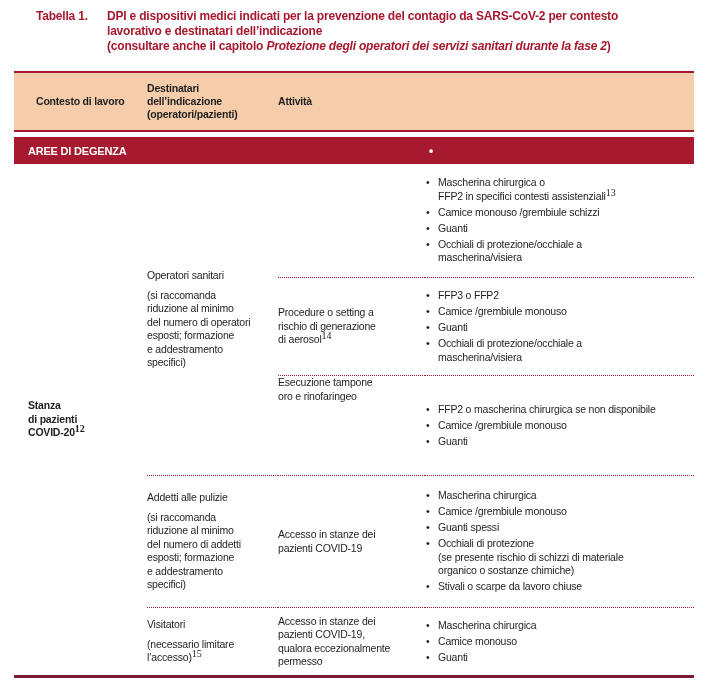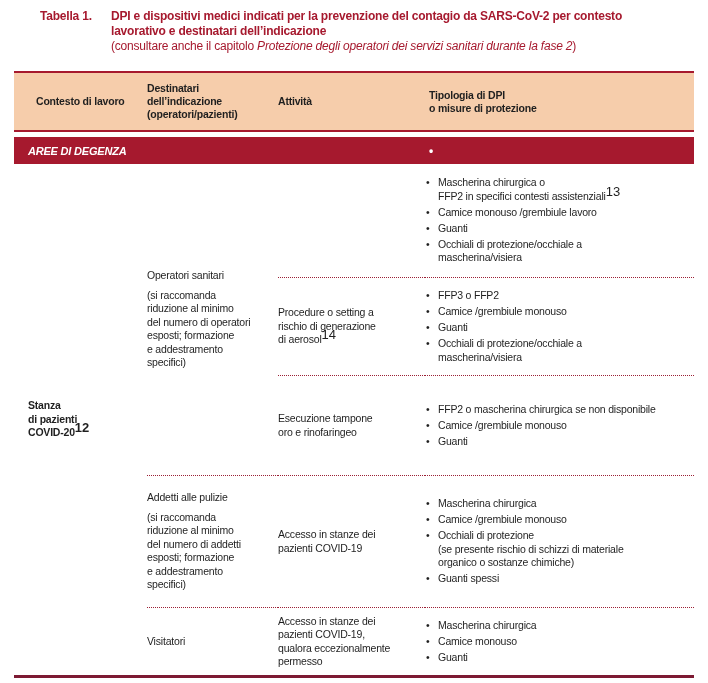--- a/index.html
+++ b/index.html
@@ -12,34 +12,34 @@
   *{margin:0;padding:0;box-sizing:border-box;}
   html,body{background:#fff;}
   body{
     width:708px;height:683px;overflow:hidden;
     font-family:"Liberation Sans","DejaVu Sans",sans-serif;
     color:var(--ink);
     letter-spacing:-0.2px;
   }
   .pre{white-space:pre-line;}
   sup{
-    font-size:13px;line-height:0;vertical-align:super;letter-spacing:0;
+    font-size:10px;line-height:0;vertical-align:super;letter-spacing:0;font-family:Liberation Serif, serif;
   }
 
   
   .title-block{
     display:flex;
-    padding:9px 12px 0 28px;
+    padding:9px 12px 0 36px;
     color:var(--red);
-    font-size:12px;line-height:15px;margin-left:12px;
+    font-size:12px;line-height:15px;
   }
   .title-label{width:71px;flex:0 0 71px;font-weight:bold;}
   .title-main{flex:1;}
   .title-text{font-weight:bold;}
-  .subtitle{font-weight:normal;}
+  .subtitle{font-weight:bold;}
   .subtitle .it{font-style:italic;}
 
   
   .tbl{margin:17px 14px 0 14px;}
   .grid-cols{
     display:grid;
     grid-template-columns:133px 131px 147px 1fr;
   }
 
   
@@ -56,39 +56,39 @@
 
   
   .band{
     margin-top:5px;
     background:var(--red);
     color:#fff;
     height:27px;
     align-items:center;
     font-weight:bold;font-size:11px;
   }
-  .band .b1{grid-column:1 / 4;padding-left:14px;font-style:italic;}
+  .band .b1{grid-column:1 / 4;padding-left:14px;}
   .band .b4{grid-column:4 / 5;padding-left:4px;font-size:12px;}
 
   
   .body{
     grid-template-rows:113px 98px 100px 132px 68px;
     border-bottom:3px solid var(--bottom);
     font-size:10.5px;line-height:13.5px;
   }
   .c{display:flex;flex-direction:column;justify-content:center;}
   .dot{border-top:1px dotted var(--dot);}
 
   .ctx{grid-area:1 / 1 / 6 / 2;padding-left:14px;font-weight:bold;}
   .dest-op{grid-area:1 / 2 / 4 / 3;}
   .act1{grid-area:1 / 3 / 2 / 4;}
   .dpi1{grid-area:1 / 4 / 2 / 5;}
   .act2{grid-area:2 / 3 / 3 / 4;}
   .dpi2{grid-area:2 / 4 / 3 / 5;}
-  .act3{grid-area:3 / 3 / 4 / 4;}
+  .act3{grid-area:3 / 3 / 4 / 4;justify-content:space-between;}
   .dpi3{grid-area:3 / 4 / 4 / 5;}
   .dest-add{grid-area:4 / 2 / 5 / 3;}
   .act4{grid-area:4 / 3 / 5 / 4;}
   .dpi4{grid-area:4 / 4 / 5 / 5;}
   .dest-vis{grid-area:5 / 2 / 6 / 3;}
   .act5{grid-area:5 / 3 / 6 / 4;}
   .dpi5{grid-area:5 / 4 / 6 / 5;}
 
   .para + .para{margin-top:6px;}
 
@@ -118,22 +118,20 @@
 </div>
 
 <div class="tbl">
 
   <div class="hdr grid-cols">
     <div class="h1 pre">Contesto di lavoro</div>
     <div class="h2 pre">Destinatari
 dell’indicazione
 (operatori/pazienti)</div>
     <div class="h3 pre">Attività</div>
-    <div class="h4 pre">Tipologia di DPI
-o misure di protezione</div>
   </div>
 
   <div class="band grid-cols">
     <div class="b1">AREE DI DEGENZA</div>
     <div class="b4">•</div>
   </div>
 
   <div class="body grid-cols">
 
     <div class="c ctx">
@@ -149,21 +147,21 @@
 del numero di operatori
 esposti; formazione
 e addestramento
 specifici)</div>
     </div>
 
     <div class="c dpi1">
       <ul class="dpi">
         <li><span class="pre">Mascherina chirurgica o
 FFP2 in specifici contesti assistenziali</span><sup>13</sup></li>
-        <li><span class="pre">Camice monouso /grembiule lavoro</span></li>
+        <li><span class="pre">Camice monouso /grembiule schizzi</span></li>
         <li><span class="pre">Guanti</span></li>
         <li><span class="pre">Occhiali di protezione/occhiale a
 mascherina/visiera</span></li>
       </ul>
     </div>
 
     <div class="c act2 dot">
       <div><span class="pre">Procedure o setting a
 rischio di generazione
 di aerosol</span><sup>14</sup></div>
@@ -200,29 +198,32 @@
 specifici)</div>
     </div>
     <div class="c act4 dot">
       <div class="pre">Accesso in stanze dei
 pazienti COVID-19</div>
     </div>
     <div class="c dpi4 dot">
       <ul class="dpi">
         <li><span class="pre">Mascherina chirurgica</span></li>
         <li><span class="pre">Camice /grembiule monouso</span></li>
+        <li><span class="pre">Guanti spessi</span></li>
         <li><span class="pre">Occhiali di protezione
 (se presente rischio di schizzi di materiale
 organico o sostanze chimiche)</span></li>
-        <li><span class="pre">Guanti spessi</span></li>
+        <li><span class="pre">Stivali o scarpe da lavoro chiuse</span></li>
       </ul>
     </div>
 
     <div class="c dest-vis dot">
       <div class="para">Visitatori</div>
+      <div class="para"><span class="pre">(necessario limitare
+l’accesso)</span><sup>15</sup></div>
     </div>
     <div class="c act5 dot">
       <div class="pre">Accesso in stanze dei
 pazienti COVID-19,
 qualora eccezionalmente
 permesso</div>
     </div>
     <div class="c dpi5 dot">
       <ul class="dpi">
         <li><span class="pre">Mascherina chirurgica</span></li>

